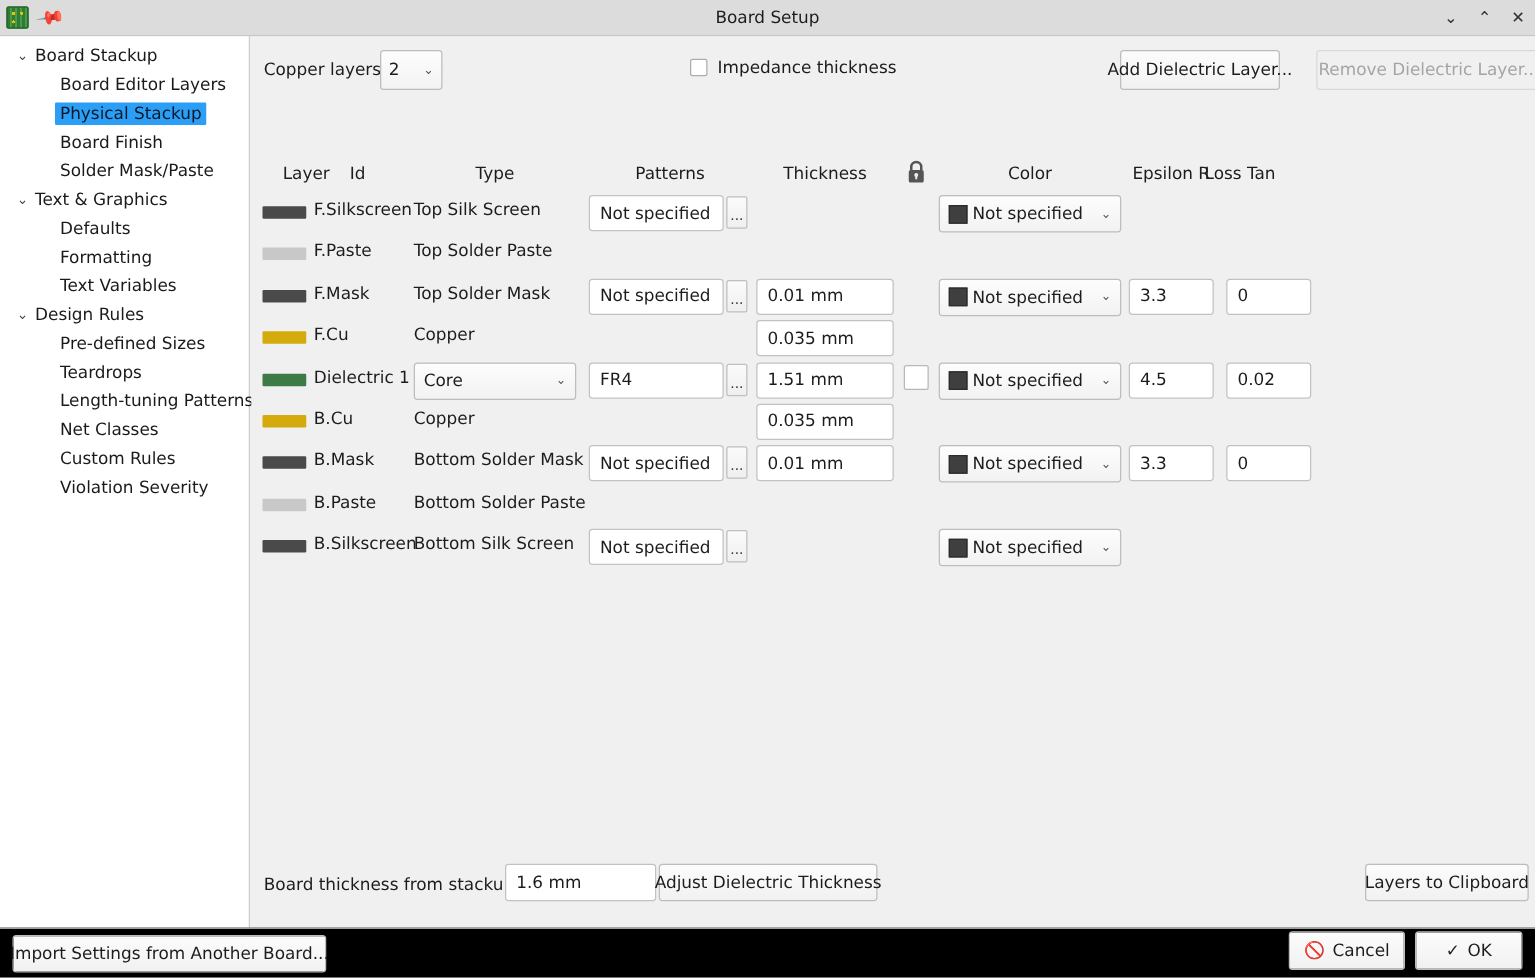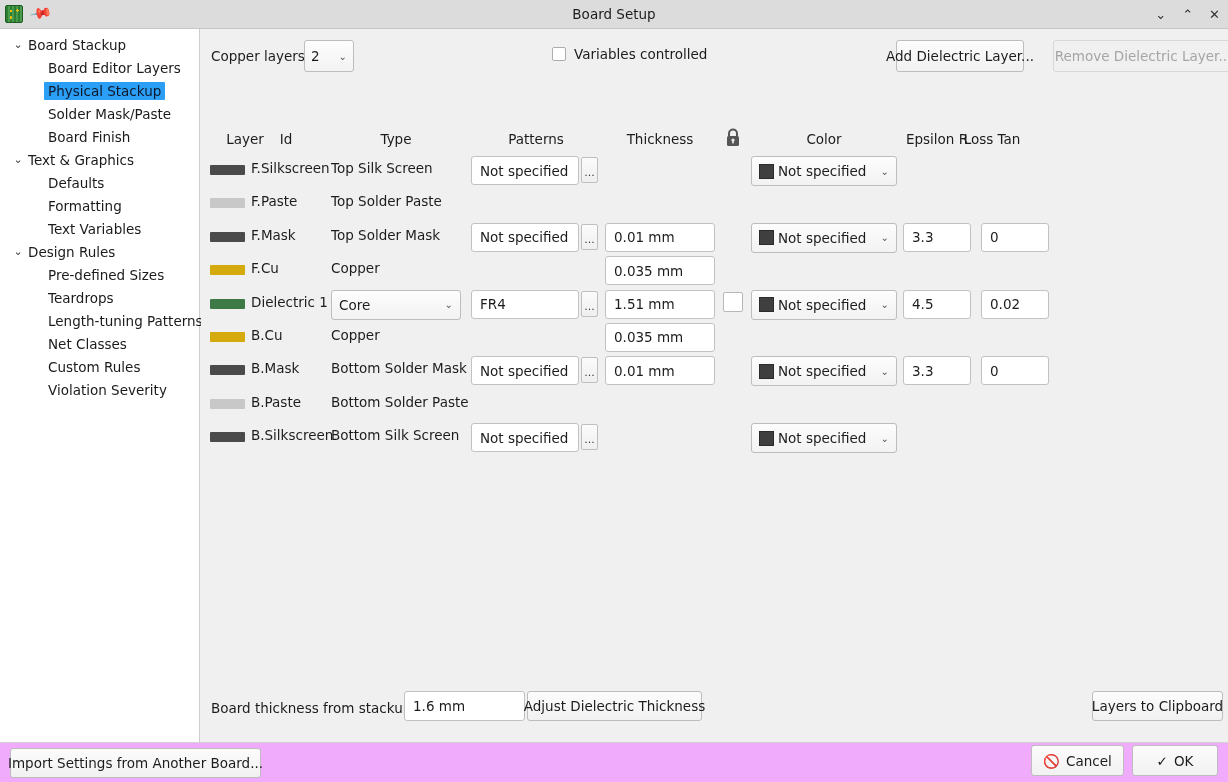--- a/index.html
+++ b/index.html
@@ -188,21 +188,21 @@
     position: absolute; left: 193px; top: 0; width: 121px; height: 30px;
     background: #fff; border: 1px solid #c2c2c2; border-radius: 3px;
     display: flex; align-items: center; padding: 0 8px; font-size: 13.5px;
   }
   .btn-adjust { position: absolute; left: 316px; top: 0; width: 175px; height: 30px; }
   .btn-export { position: absolute; left: 881px; top: 0; width: 131px; height: 30px; }
 
   
   .footer {
     position: absolute; left: 0; top: 742px; width: 1228px; height: 40px;
-    background: #f0abfc; border-top: 1px solid #d2d2d2;
+    background: #000000; border-top: 1px solid #d2d2d2;
   }
   .btn-import { position: absolute; left: 10px; top: 5px; width: 251px; height: 30px; }
   .btn-cancel { position: absolute; left: 1031px; top: 745px; width: 93px; height: 31px;
                 gap: 6px; }
   .btn-ok     { position: absolute; left: 1132px; top: 745px; width: 86px; height: 31px;
                 gap: 6px; }
 </style>
 </head>
 <body>
 
@@ -222,24 +222,24 @@
       <span class="chev">⌄</span>
       <span class="lbl">Board Stackup</span>
     </div>
     <div class="tree-item child">
       <span class="lbl">Board Editor Layers</span>
     </div>
     <div class="tree-item child selected">
       <span class="lbl">Physical Stackup</span>
     </div>
     <div class="tree-item child">
+      <span class="lbl">Board Finish</span>
+    </div>
+    <div class="tree-item child">
       <span class="lbl">Solder Mask/Paste</span>
-    </div>
-    <div class="tree-item child">
-      <span class="lbl">Board Finish</span>
     </div>
     <div class="tree-item">
       <span class="chev">⌄</span>
       <span class="lbl">Text &amp; Graphics</span>
     </div>
     <div class="tree-item child">
       <span class="lbl">Defaults</span>
     </div>
     <div class="tree-item child">
       <span class="lbl">Formatting</span>
@@ -274,21 +274,21 @@
 <div class="main">
 
   <div class="toprow">
     <div class="lbl-copper">Copper layers:</div>
     <div class="sel-copper">
       <span class="v">2</span>
       <span class="cv">⌄</span>
     </div>
     <div class="chk-imp">
       <span class="cbox"></span>
-      <span>Variables controlled</span>
+      <span>Impedance thickness</span>
     </div>
     <div class="btn btn-add">Add Dielectric Layer...</div>
     <div class="btn btn-rem disabled">Remove Dielectric Layer...</div>
   </div>
 
   <div class="table">
     <div class="hdr">
       <div style="left:9px;width:70px">Layer</div>
       <div style="left:50px;width:70px">Id</div>
       <div style="left:150px;width:90px">Type</div>

